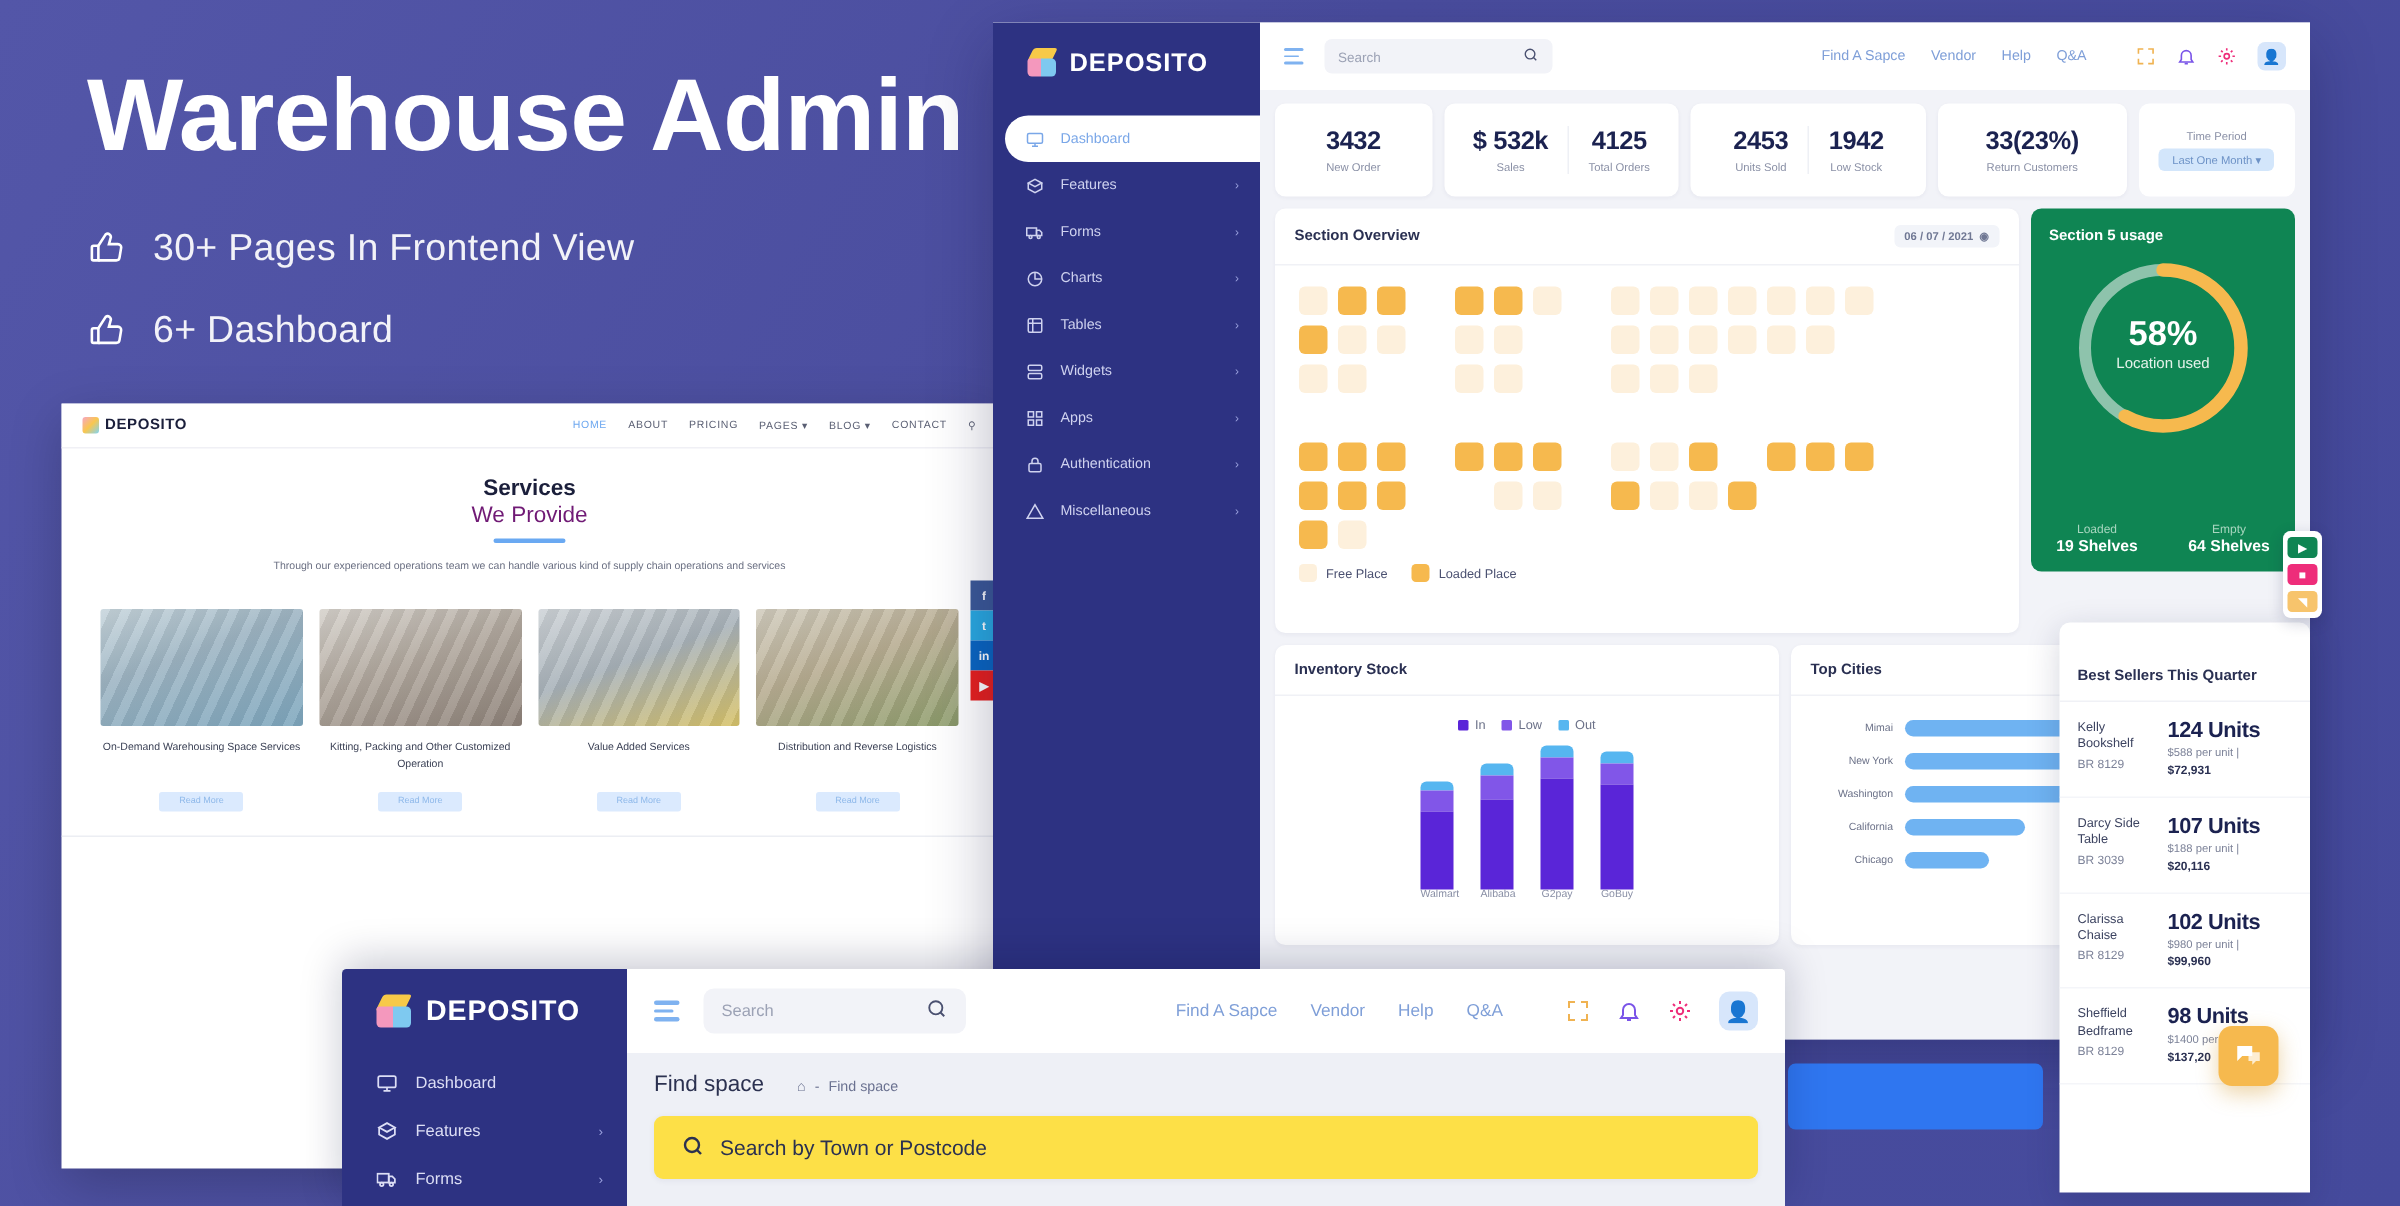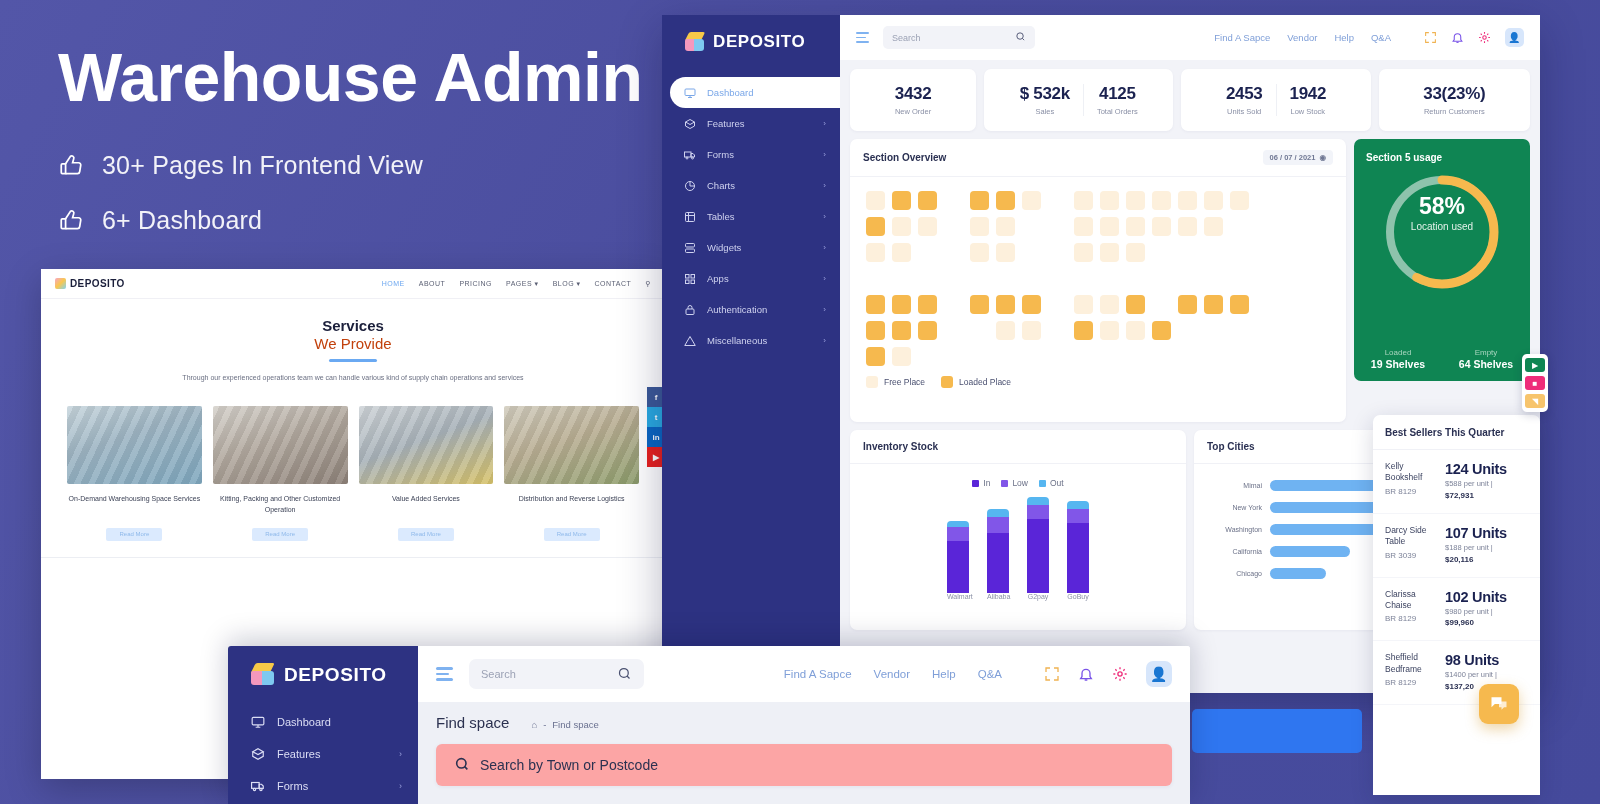--- a/index.html
+++ b/index.html
@@ -32,21 +32,21 @@
     height: 30px; display: flex; align-items: center; padding: 0 14px;
     border-bottom: 1px solid #f0f0f5; background:#fff;
   }
   .fe-logo { display:flex; align-items:center; gap:4px; font-size:10px; font-weight:800; color:#1b1f3b; letter-spacing:.4px;}
   .fe-logo .cube { width:11px; height:11px; border-radius:2px;
     background: linear-gradient(135deg,#f7a6c4 0%,#f9c74f 50%,#7fd4f5 100%); }
   .fe-menu { margin-left:auto; display:flex; align-items:center; gap:14px; font-size:7px; color:#5a5f73; letter-spacing:.5px; }
   .fe-menu .active { color:#6ea8f0; }
   .fe-hero { padding: 18px 0 8px; text-align:center; }
   .fe-h1 { font-size: 15px; font-weight:700; color:#1b1f3b; }
-  .fe-h2 { font-size: 15px; font-weight:500; color:#c2410c; margin-top:1px;}
+  .fe-h2 { font-size: 15px; font-weight:500; color:#701a75; margin-top:1px;}
   .fe-rule { width:48px; height:3px; background:#6aa9f2; border-radius:2px; margin: 7px auto 10px; }
   .fe-sub { font-size:7px; color:#6a6f82; line-height:1.7; }
   .fe-cards { display:flex; gap:11px; padding: 14px 26px 0; }
   .fe-card { flex:1; }
   .fe-img { width:100%; height:78px; border-radius:2px; position:relative; overflow:hidden; }
   .fe-img.a { background: linear-gradient(160deg,#c8d6dd 0%,#9fb6c4 40%,#7fa8bf 100%); }
   .fe-img.b { background: linear-gradient(160deg,#d6d2cc 0%,#b2a99f 45%,#8e8279 100%); }
   .fe-img.c { background: linear-gradient(160deg,#cfd4d8 0%,#a9b3ba 45%,#d8c36a 100%); }
   .fe-img.d { background: linear-gradient(160deg,#d2cdbf 0%,#b9ae93 45%,#8f9f6d 100%); }
   .fe-img::after{content:"";position:absolute;inset:0;background:
@@ -114,21 +114,21 @@
   .grid-row{display:flex;gap:7px;}
   .cellbox{width:19px;height:19px;border-radius:4px;}
   .cell-free{background:#fdf0dc;} .cell-load{background:#f6b94e;} .cell-none{background:transparent;}
   .legend{display:flex;gap:16px;align-items:center;padding:10px 16px 0;font-size:8.5px;color:#4a5070;}
   .legend span{display:flex;align-items:center;gap:6px;}
   .lg-sw{width:12px;height:12px;border-radius:3px;}
 
   .sec5{width:176px;flex:0 0 176px;background:#0f8553;border-radius:7px;padding:13px 12px;color:#fff;position:relative;height:242px;}
   .sec5 h4{font-size:10px;font-weight:600;}
   .donut-wrap{display:flex;justify-content:center;margin-top:6px;}
-  .donut-center{position:absolute;top:54px;left:0;right:0;text-align:center;}
+  .donut-center{position:absolute;top:70px;left:0;right:0;text-align:center;}
   .donut-pct{font-size:23px;font-weight:600;}
   .donut-sub{font-size:10px;margin-top:1px;color:#e4f2ea;}
   .sec5-foot{position:absolute;bottom:11px;left:0;right:0;display:flex;justify-content:space-around;text-align:center;}
   .sf-l{font-size:8px;color:#a8d6bf;} .sf-v{font-size:10.5px;font-weight:700;margin-top:1px;}
 
   .row3{display:flex;gap:8px;margin-top:8px;}
   .topcities{flex:1;min-width:0;height:200px;}
   .invstock{flex:1;min-width:0;height:200px;}
   .bars{padding:16px 16px 0;display:flex;flex-direction:column;gap:11px;}
   .bar-row{display:flex;align-items:center;gap:8px;}
@@ -142,21 +142,21 @@
   .seg{width:100%;}
   .seg.out{background:#56b6f0;border-radius:4px 4px 0 0;}
   .seg.low{background:#8156e8;}
   .seg.inn{background:#5a25d8;}
   .colrow{display:flex;justify-content:center;gap:18px;padding:0 14px;}
   .collabel{width:22px;text-align:center;font-size:7px;color:#8a90a6;}
 
   
   .rightcol{position:absolute;left:1373px;top:415px;width:167px;height:380px;
     background:#fff;border-radius:7px 7px 0 0;box-shadow:0 6px 22px rgba(20,25,70,.18);overflow:hidden;}
-  .bs-title{font-size:10px;color:#2a3052;font-weight:600;padding:12px 12px 11px;border-bottom:1px solid #f0f1f6;}
+  .bs-title{font-size:10px;color:#2a3052;font-weight:600;padding:30px 12px 11px;border-bottom:1px solid #f0f1f6;}
   .bs-item{display:flex;gap:8px;padding:11px 12px;border-bottom:1px solid #f4f5f9;}
   .bs-name{width:52px;font-size:8.5px;color:#3c4360;line-height:1.35;}
   .bs-sku{font-size:8px;color:#7d8399;margin-top:3px;}
   .bs-units{font-size:14.5px;font-weight:600;color:#1b2250;letter-spacing:-.3px;}
   .bs-price{font-size:7.5px;color:#7d8399;margin-top:2px;line-height:1.45;}
   .bs-price b{color:#2a3052;font-size:8px;}
 
   .fabstack{position:absolute;left:1522px;top:354px;width:26px;background:#fff;border-radius:5px;
     box-shadow:0 3px 10px rgba(20,25,70,.2);padding:4px 3px;display:flex;flex-direction:column;gap:4px;}
   .fab{width:20px;height:14px;border-radius:3px;display:flex;align-items:center;justify-content:center;font-size:8px;color:#fff;}
@@ -177,21 +177,21 @@
   .d2main{flex:1;min-width:0;display:flex;flex-direction:column;}
   .d2head{height:56px;background:#fff;display:flex;align-items:center;padding:0 18px;gap:16px;}
   .d2search{width:175px;height:30px;background:#f2f3f8;border-radius:7px;display:flex;align-items:center;padding:0 12px;font-size:11px;color:#9ca2b5;}
   .d2nav{margin-left:auto;display:flex;align-items:center;gap:22px;font-size:11.5px;color:#7f9fd8;}
   .d2icons{display:flex;align-items:center;gap:18px;margin-left:20px;}
   .d2avatar{width:26px;height:26px;border-radius:7px;background:#d7e6fb;display:flex;align-items:center;justify-content:center;font-size:14px;}
   .d2body{flex:1;background:#eef0f6;padding:12px 18px 0;}
   .d2crumb{display:flex;align-items:baseline;gap:22px;}
   .d2page{font-size:15px;color:#2b3150;}
   .d2path{font-size:9.5px;color:#6a7190;display:flex;gap:6px;align-items:center;}
-  .d2searchbox{margin-top:13px;background:#fca5a5;border-radius:6px;height:42px;display:flex;align-items:center;
+  .d2searchbox{margin-top:13px;background:#fde047;border-radius:6px;height:42px;display:flex;align-items:center;
     gap:10px;padding:0 18px;font-size:14px;color:#2b3150;box-shadow:0 1px 4px rgba(30,40,90,.06);}
 </style>
 </head>
 <body>
 
 <div class="stage">
 
   <div class="hero">
     <div class="hero-title">Warehouse Admin</div>
     <div class="hero-bullets">
@@ -422,20 +422,24 @@
             <div class="scell">
               <div class="snum">1942</div>
               <div class="slab">Low Stock</div>
             </div>
           </div>
           <div class="scard" style="flex:1.2">
             <div class="scell">
               <div class="snum">33(23%)</div>
               <div class="slab">Return Customers</div>
             </div>
+          </div>
+          <div class="tp-card">
+            <div class="tp-lab">Time Period</div>
+            <div class="tp-btn"><span>Last One Month</span> ▾</div>
           </div>
         </div>
 
         <div class="row2">
           <div class="panel sec-ov">
             <div class="ptitle">
               <span>Section Overview</span>
               <span class="date-chip">
                 <span>06 / 07 / 2021</span>
                 <span>◉</span>

